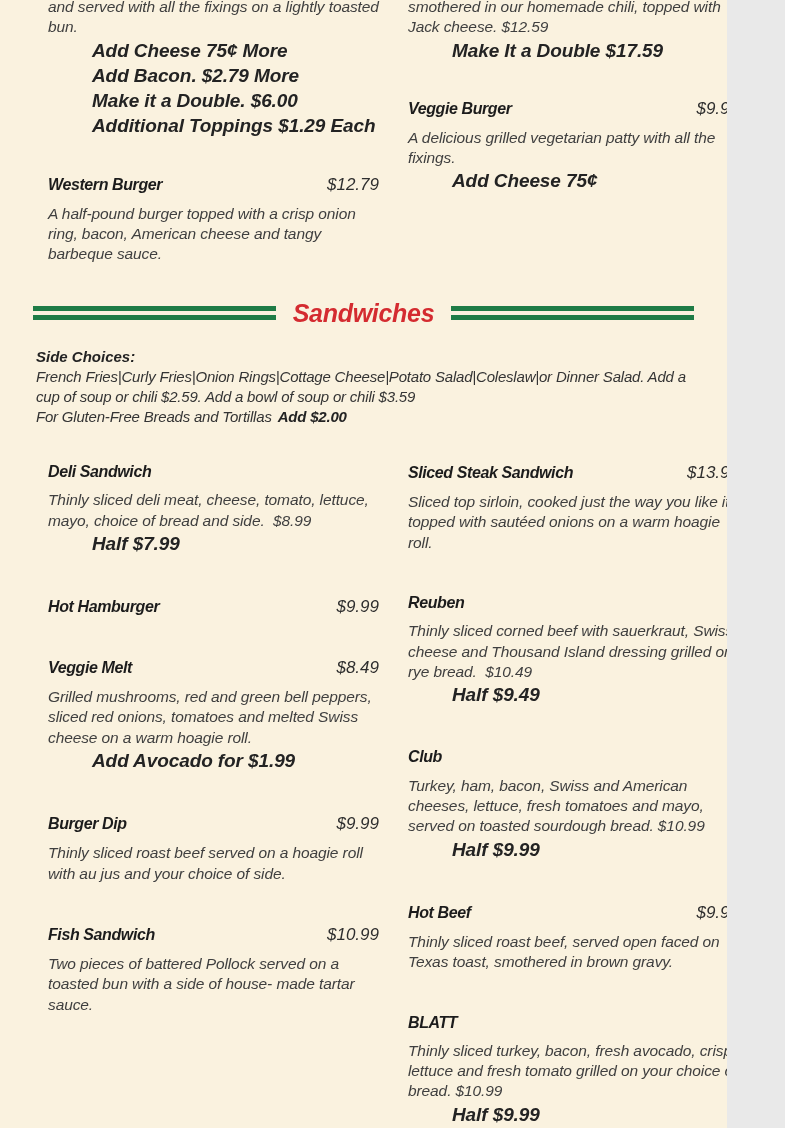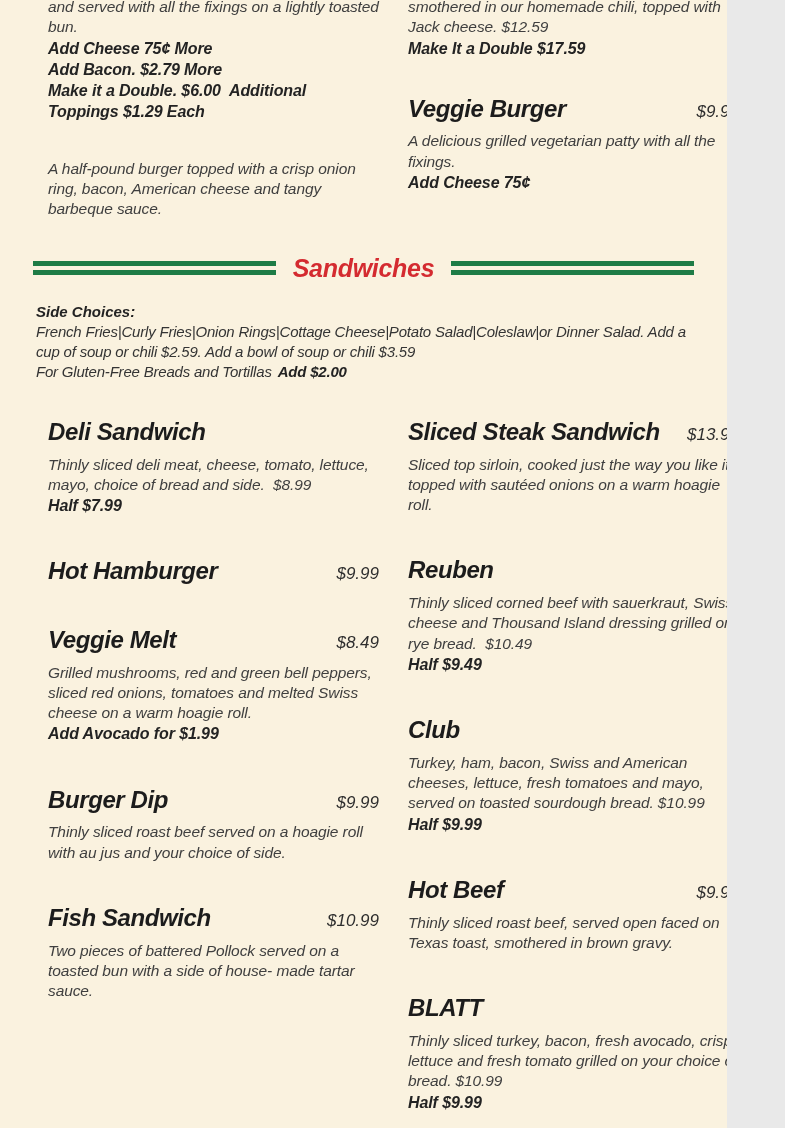--- a/index.html
+++ b/index.html
@@ -12,25 +12,25 @@
     width:727px;height:1128px;overflow:hidden;position:relative;
     background:var(--bg);
     font-family:"Liberation Sans","DejaVu Sans",sans-serif;
     color:var(--body);
     font-style:italic;
   }
   .cols{display:flex;gap:29px;padding:0 47px 0 48px;}
   .col{width:331px;flex:0 0 331px;}
   .top-section{padding-top:0;margin-top:-3px;}
   .desc{font-size:15.5px;line-height:1.31;color:var(--body);letter-spacing:-0.1px;}
-  .addon{font-size:16px;line-height:1.33;font-weight:700;color:var(--bold);letter-spacing:-0.1px;}
+  .addon{font-size:19px;line-height:1.33;font-weight:700;color:var(--bold);letter-spacing:-0.1px;margin-left:44px;}
   .addon:empty{display:none;}
   .item{margin-top:36px;}
   .item-head{display:flex;justify-content:space-between;align-items:baseline;margin-bottom:9px;}
-  .item-name{font-size:24px;line-height:1.15;font-weight:700;color:var(--ink);letter-spacing:-0.4px;
+  .item-name{font-size:16px;line-height:1.15;font-weight:700;color:var(--ink);letter-spacing:-0.4px;
              font-family:"Liberation Sans","DejaVu Sans",sans-serif;}
   .item-price{font-size:17px;color:#2e2e2e;white-space:nowrap;padding-left:8px;}
   .item-price:empty{display:none;}
 
   .divider{display:flex;align-items:center;margin:34px 33px 0;}
   .dline{flex:1;height:14px;
          background:linear-gradient(to bottom,var(--green) 0 5px,transparent 5px 9px,var(--green) 9px 14px);}
   .section-title{color:var(--red);font-size:25px;font-weight:700;letter-spacing:-0.3px;
                  padding:0 17px;white-space:nowrap;}
 
@@ -48,20 +48,24 @@
 
 <div class="page">
 
   <div class="cols top-section">
     <div class="col">
       <p class="desc">and served with all the fixings on a lightly toasted bun.</p>
       <p class="addon">Add Cheese 75¢ More</p>
       <p class="addon">Add Bacon. $2.79 More</p>
       <p class="addon">Make it a Double. $6.00&nbsp; Additional Toppings $1.29 Each</p>
       <div class="item">
+        <div class="item-head">
+          <h3 class="item-name">Western Burger</h3>
+          <span class="item-price">$12.79</span>
+        </div>
         <p class="desc">A half-pound burger topped with a crisp onion ring, bacon, American cheese and tangy barbeque sauce.</p>
       </div>
     </div>
     <div class="col">
       <p class="desc">smothered in our homemade chili, topped with Jack cheese. $12.59</p>
       <p class="addon">Make It a Double $17.59</p>
       <div class="item">
         <div class="item-head">
           <h3 class="item-name">Veggie Burger</h3>
           <span class="item-price">$9.99</span>

